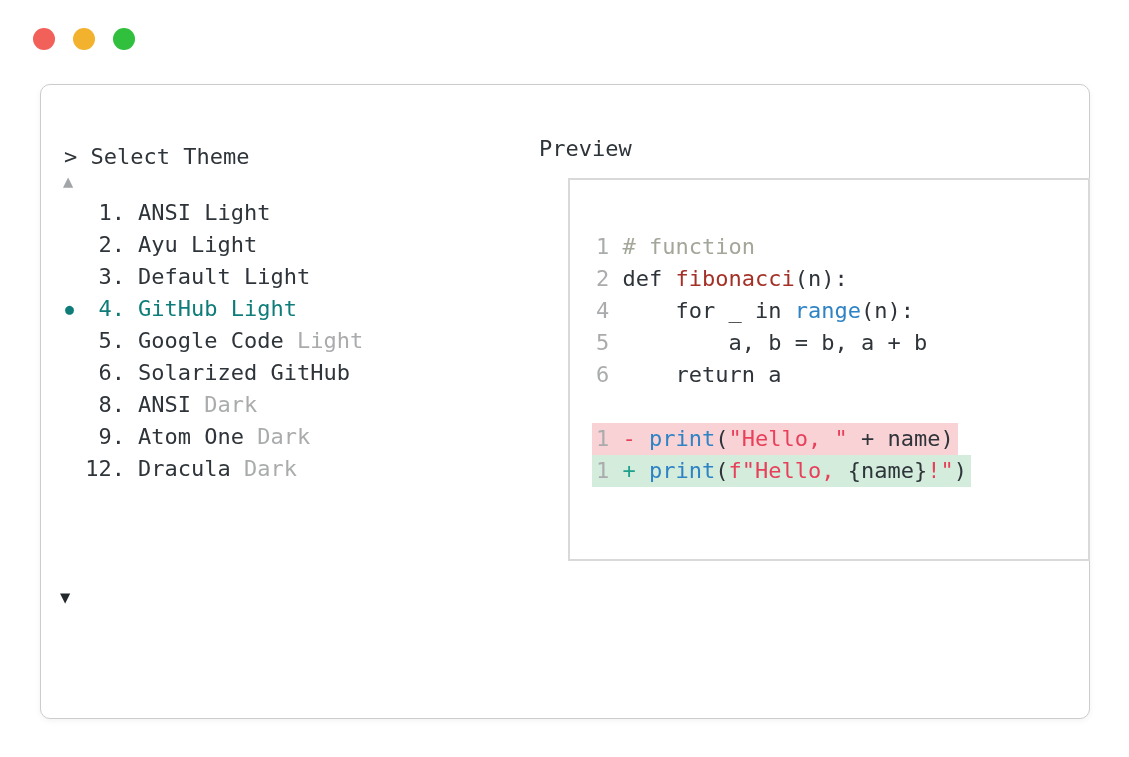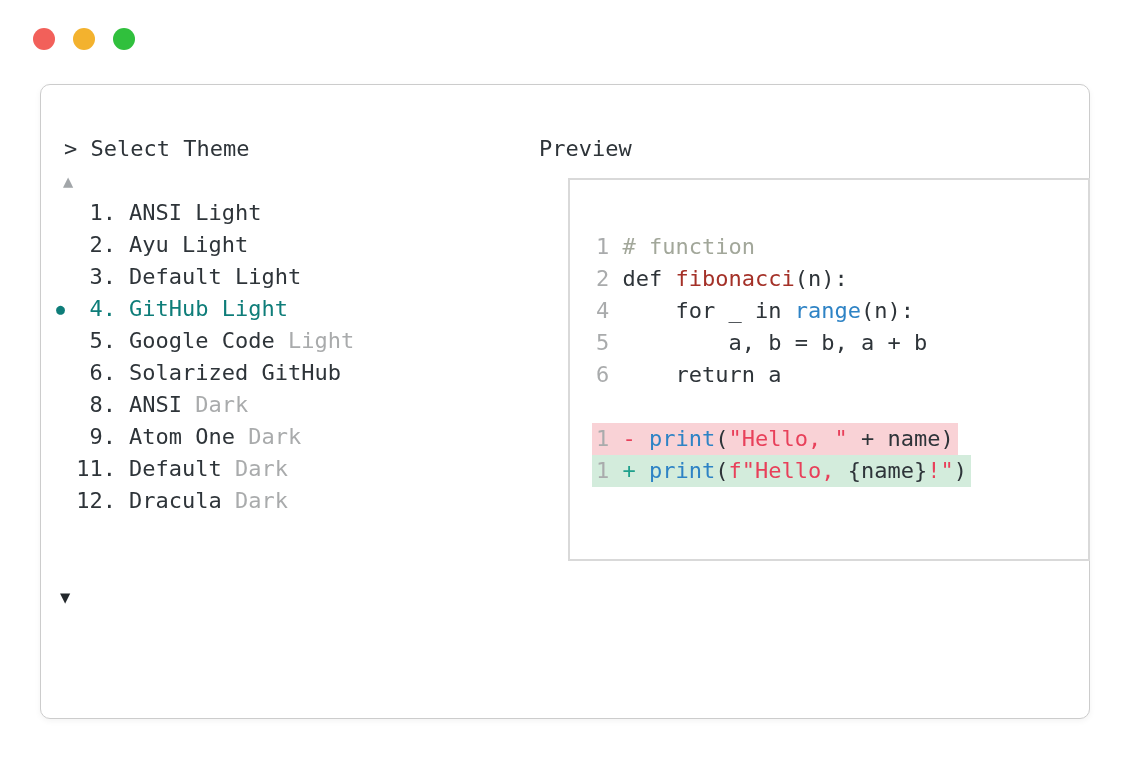--- a/index.html
+++ b/index.html
@@ -11,24 +11,24 @@
   
   .traffic{position:absolute;left:33px;top:28px;display:flex;gap:18px;}
   .dot{width:22px;height:22px;border-radius:50%;}
   
   .frame{
     position:absolute;left:40px;top:84px;width:1050px;height:635px;
     border:1.5px solid var(--c-border,#cccccc);border-radius:10px;box-sizing:border-box;
     background:#fff;box-shadow:0 2px 6px rgba(0,0,0,0.05);
   }
   .mono22{font-size:22px;line-height:32px;white-space:pre;}
-  .picker-title{position:absolute;left:23px;top:48px;}
+  .picker-title{position:absolute;left:23px;top:56px;}
   .scroll-up{position:absolute;left:22px;top:80px;font-size:17px;line-height:32px;color:#a2a6a9;}
   .scroll-down{position:absolute;left:19px;top:496px;font-size:17px;line-height:32px;color:#23282c;}
-  .theme-list{position:absolute;left:3px;top:112px;margin:0;padding:0;list-style:none;width:480px;}
+  .theme-list{position:absolute;left:12px;top:112px;margin:0;padding:0;list-style:none;width:480px;}
   .theme-row{position:relative;height:32px;line-height:32px;font-size:22px;padding-left:30px;white-space:pre;}
   .theme-row .bullet{position:absolute;left:12px;top:0;font-size:15px;color:var(--c-sel,#0e7d79);}
   .theme-row .num{display:inline-block;width:42px;text-align:right;}
   .theme-row .name{margin-left:13px;}
   .theme-row .muted, .muted-text{color:var(--c-muted,#a9abac);}
   .theme-row.selected, .theme-row.selected .num, .theme-row.selected .name{color:var(--c-sel,#0e7d79);}
   .help{position:absolute;left:8px;top:558px;color:var(--c-muted,#a9abac);}
   
   .preview-title{position:absolute;left:498px;top:48px;}
   .preview-box{
@@ -64,21 +64,20 @@
   <div class="scroll-up">▲</div>
   <ul class="theme-list" id="theme-list">
       <li class="theme-row"><span class="num">1.</span><span class="name"><span>ANSI Light</span></span></li>
       <li class="theme-row"><span class="num">2.</span><span class="name"><span>Ayu Light</span></span></li>
       <li class="theme-row"><span class="num">3.</span><span class="name"><span>Default Light</span></span></li>
       <li class="theme-row selected"><span class="bullet">●</span><span class="num">4.</span><span class="name"><span>GitHub Light</span></span></li>
       <li class="theme-row"><span class="num">5.</span><span class="name"><span>Google Code</span> <span class="muted">Light</span></span></li>
       <li class="theme-row"><span class="num">6.</span><span class="name"><span>Solarized GitHub</span></span></li>
       <li class="theme-row"><span class="num">8.</span><span class="name"><span>ANSI</span> <span class="muted">Dark</span></span></li>
       <li class="theme-row"><span class="num">9.</span><span class="name"><span>Atom One</span> <span class="muted">Dark</span></span></li>
-      <li class="theme-row"><span class="num">11.</span><span class="name"><span>Default</span> <span class="muted">Dark</span></span></li>
       <li class="theme-row"><span class="num">12.</span><span class="name"><span>Dracula</span> <span class="muted">Dark</span></span></li>
     </ul>
   <div class="scroll-down">▼</div>
 
   <div class="preview-title mono22">Preview</div>
   <div class="preview-box">
     <div class="code" id="code">
         <div class="code-line"><span class="line-inner"><span class="ln">1</span><span class="tok-comment"> # function</span></span></div>
         <div class="code-line"><span class="line-inner"><span class="ln">2</span><span class="tok-plain"> def </span><span class="tok-func">fibonacci</span><span class="tok-plain">(n):</span></span></div>
         <div class="code-line"><span class="line-inner"><span class="ln">4</span><span class="tok-plain">     for _ in </span><span class="tok-builtin">range</span><span class="tok-plain">(n):</span></span></div>

